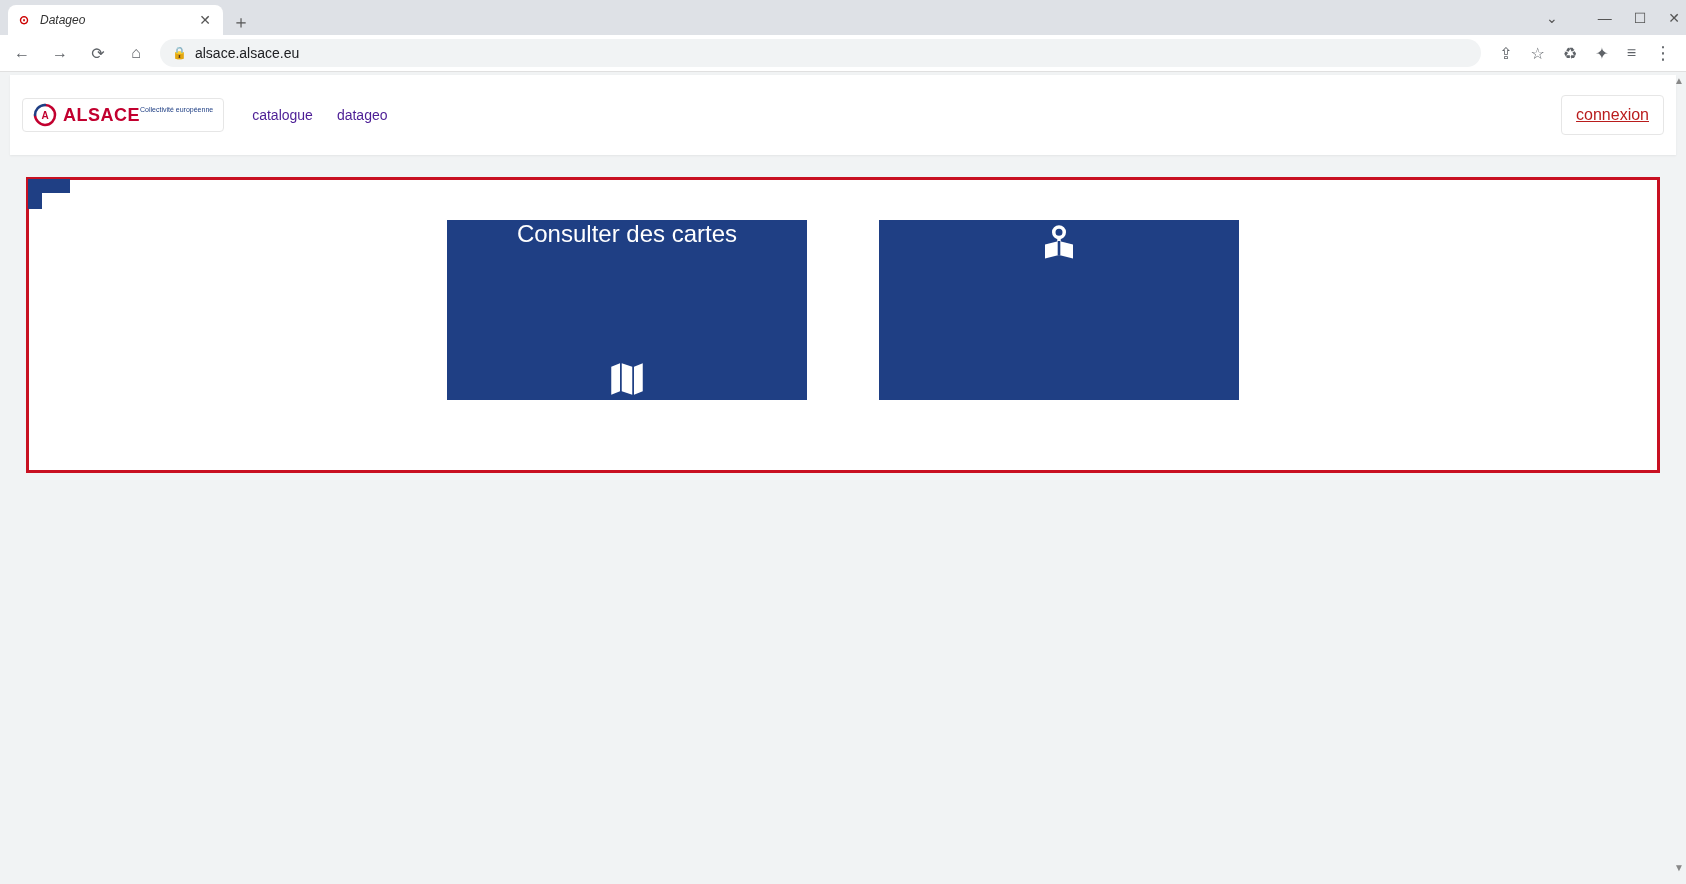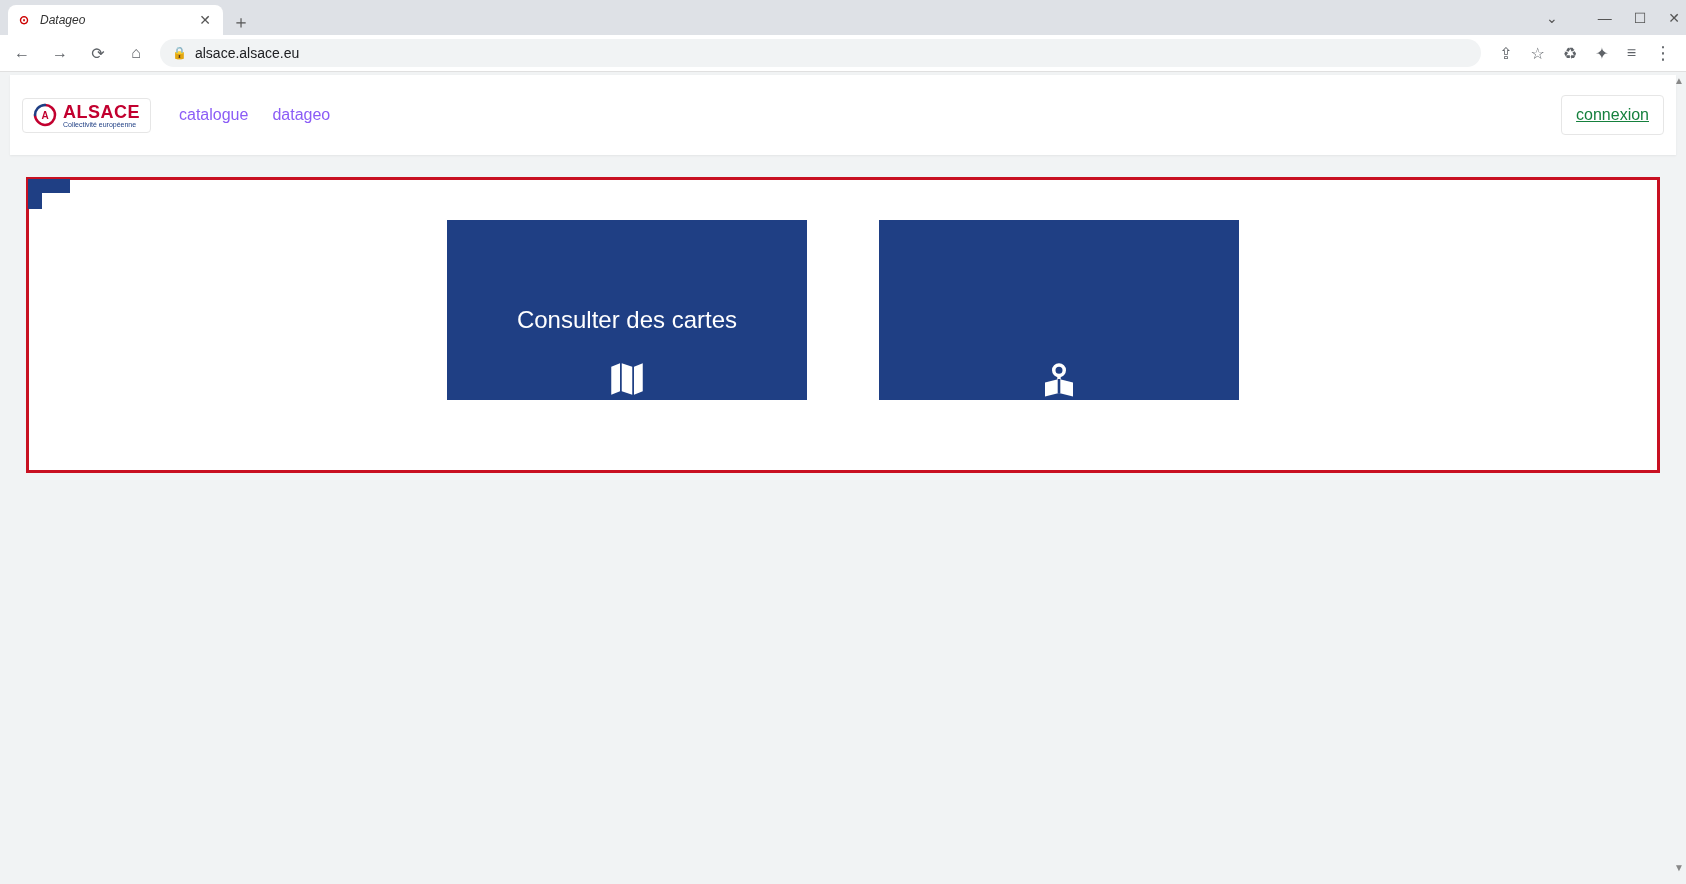--- a/index.html
+++ b/index.html
@@ -24,34 +24,34 @@
   .addr-bar .lock { margin-right:8px; color:#5f6368; font-size:12px; }
   .right-icons { display:flex; align-items:center; gap:18px; color:#5f6368; font-size:16px; padding:0 8px; }
   .right-icons span { cursor:pointer; }
 
   
   .page { position:absolute; top:75px; left:10px; right:10px; bottom:8px; background:#f1f3f4; }
 
   .site-header { background:#fff; height:80px; display:flex; align-items:center; padding:0 12px; box-shadow:0 1px 2px rgba(0,0,0,0.06); }
   .logo-box { border:1px solid #e6e6e6; border-radius:4px; padding:4px 10px; display:flex; align-items:center; gap:6px; margin-right:16px; }
   .logo-mark { width:24px; height:24px; }
-  .logo-text { display:flex; flex-direction:column; line-height:1; }
+  .logo-text { display:flex; flex-direction:row; line-height:1; }
   .logo-main { font-weight:bold; font-size:18px; color:#c2002f; letter-spacing:0.5px; }
   .logo-sub { font-size:7px; color:#1f3f84; }
-  .nav-link { font-size:16px; color:#8b5cf6; padding:8px 12px; cursor:pointer; }
+  .nav-link { font-size:14px; color:#4c1d95; padding:8px 12px; cursor:pointer; }
   .spacer { flex:1; }
   .login-box { border:1px solid #e6e6e6; border-radius:4px; padding:10px 14px; }
-  .login-link { font-size:16px; color:#15803d; text-decoration:underline; cursor:pointer; }
+  .login-link { font-size:16px; color:#b91c1c; text-decoration:underline; cursor:pointer; }
 
   .content { padding:22px 16px; }
   .highlight-frame { border:3px solid #c81021; background:#fff; padding:40px 0 70px; position:relative; min-height:280px; }
   .corner-block { position:absolute; left:-1px; top:-1px; width:42px; height:30px; background:#1f3f84; }
   .corner-notch { position:absolute; left:14px; top:14px; width:28px; height:16px; background:#fff; }
   .tiles { display:flex; justify-content:center; gap:72px; }
-  .tile { width:360px; height:180px; background:#1f3f84; color:#fff; display:flex; flex-direction:column; align-items:center; justify-content:flex-end; gap:24px; cursor:pointer; }
+  .tile { width:360px; height:180px; background:#1f3f84; color:#fff; display:flex; flex-direction:column; align-items:center; justify-content:space-between; gap:24px; cursor:pointer; }
   .tile-label { font-size:24px; }
   .tile-icon { width:42px; height:42px; }
   .tile-icon svg { width:100%; height:100%; }
 
   .more-vert { font-size:18px; letter-spacing:-2px; }
 
   
   .vscroll { position:absolute; right:0; top:75px; bottom:8px; width:14px; background:transparent; }
   .vscroll .up, .vscroll .down { position:absolute; left:0; right:0; height:14px; color:#888; font-size:10px; text-align:center; }
   .vscroll .up { top:0; } .vscroll .down { bottom:0; }

